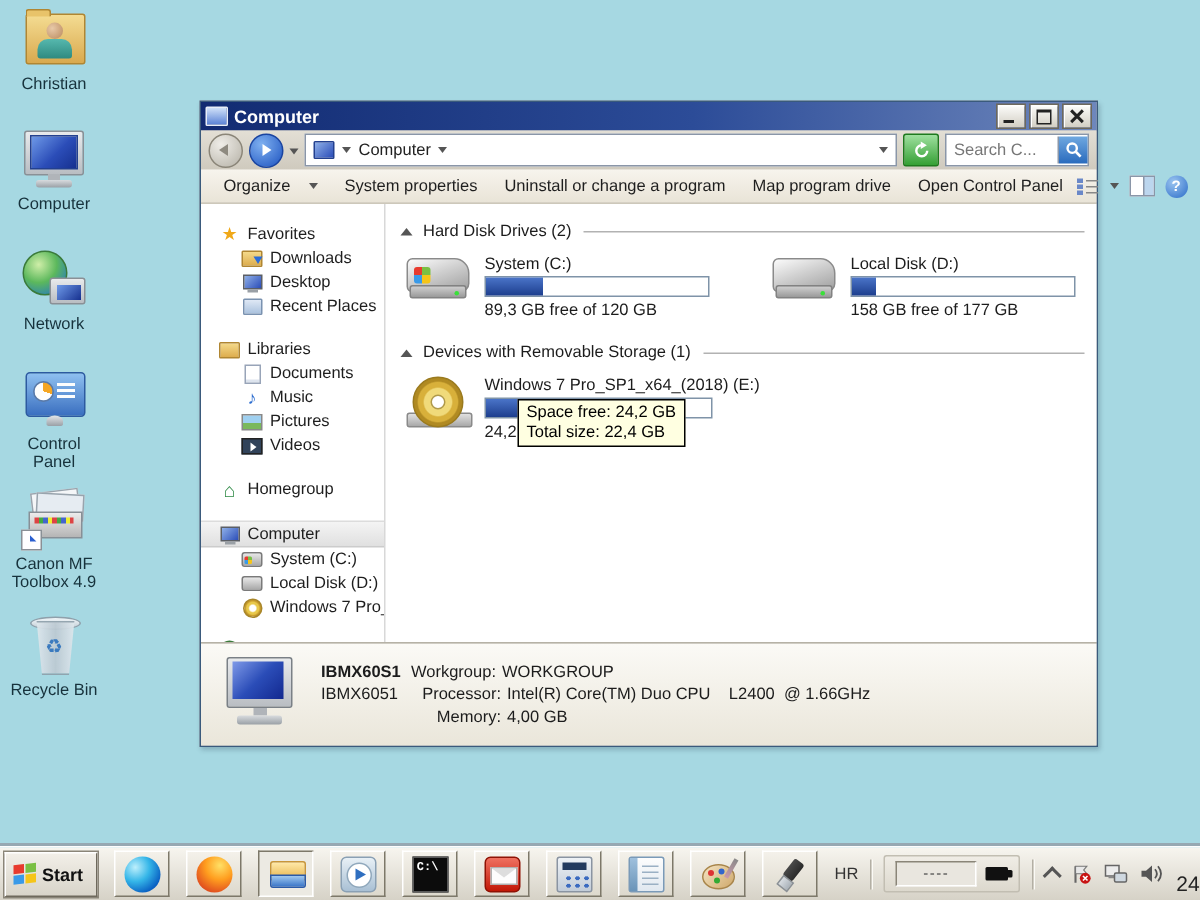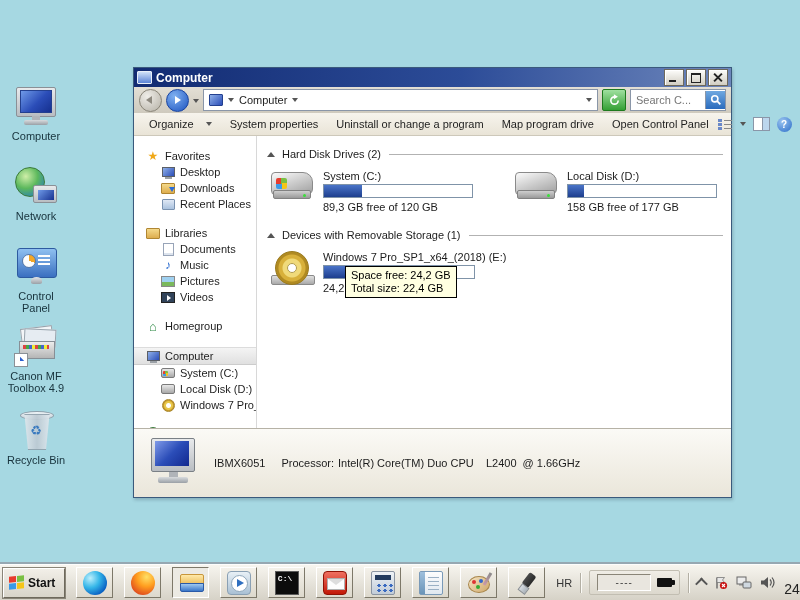--- a/index.html
+++ b/index.html
@@ -176,20 +176,28 @@
   .tray-chevron{width:7px;height:7px;border-left:2px solid #555;border-top:2px solid #555;transform:rotate(45deg) translate(1px,1px);cursor:pointer}
   .tray-ic{display:flex;align-items:center;cursor:pointer}
   .tray-clock{font-size:14px;color:#222;text-align:right;line-height:13px;cursor:default}
   .showdesk{width:17px;height:13px;border-radius:2px;background:linear-gradient(180deg,#7fb2ea,#2a64c4);border:1px solid #1c4a9a;cursor:pointer}
 </style>
 </head>
 <body>
 
 <div id="desktop">
 
+  <div class="dicon" style="top:6px">
+    <span class="ic48">
+        <span class="uf-folder"></span>
+        <span class="uf-head"></span>
+        <span class="uf-body"></span>
+      </span>
+    <span class="dlabel">Christian</span>
+  </div>
   <div class="dicon" style="top:86px">
     <span class="ic48">
         <span class="cm-frame"></span>
         <span class="cm-screen"></span>
         <span class="cm-stand"></span>
         <span class="cm-base"></span>
       </span>
     <span class="dlabel">Computer</span>
   </div>
   <div class="dicon" style="top:166px">
@@ -285,26 +293,26 @@
       </span>
     </div>
 
     <div class="content">
       <div class="navpane">
         <div class="nav-item">
             <span class="ni ni-star">★</span>
             <span>Favorites</span>
           </div>
         <div class="nav-item child">
+            <span class="ni ni-folder ni-dl"></span>
+            <span>Downloads</span>
+          </div>
+        <div class="nav-item child">
             <span class="ni ni-mon"></span>
             <span>Desktop</span>
-          </div>
-        <div class="nav-item child">
-            <span class="ni ni-folder ni-dl"></span>
-            <span>Downloads</span>
           </div>
         <div class="nav-item child">
             <span class="ni ni-recent"></span>
             <span>Recent Places</span>
           </div>
 
         <div class="nav-item gap">
             <span class="ni ni-folder"></span>
             <span>Libraries</span>
           </div>
@@ -421,23 +429,33 @@
 
     <div class="details">
       <span class="det-ic">
           <span class="dt-frame"></span>
           <span class="dt-screen"></span>
           <span class="dt-stand"></span>
           <span class="dt-base"></span>
         </span>
       <span class="det-text">
         <div class="det-row">
+          <span class="det-name b">IBMX60S1</span>
+          <span class="det-lbl inline">Workgroup:</span>
+          <span class="det-val">WORKGROUP</span>
+        </div>
+        <div class="det-row">
           <span class="det-name">IBMX6051</span>
           <span class="det-lbl">Processor:</span>
           <span class="det-val">Intel(R) Core(TM) Duo CPU    L2400  @ 1.66GHz</span>
+        </div>
+        <div class="det-row">
+          <span class="det-name"></span>
+          <span class="det-lbl">Memory:</span>
+          <span class="det-val">4,00 GB</span>
         </div>
       </span>
     </div>
   </div>
 
   <div class="taskbar">
     <span class="startbtn">
       <span class="start-flag">
           <span class="sf1"></span>
           <span class="sf2"></span>

